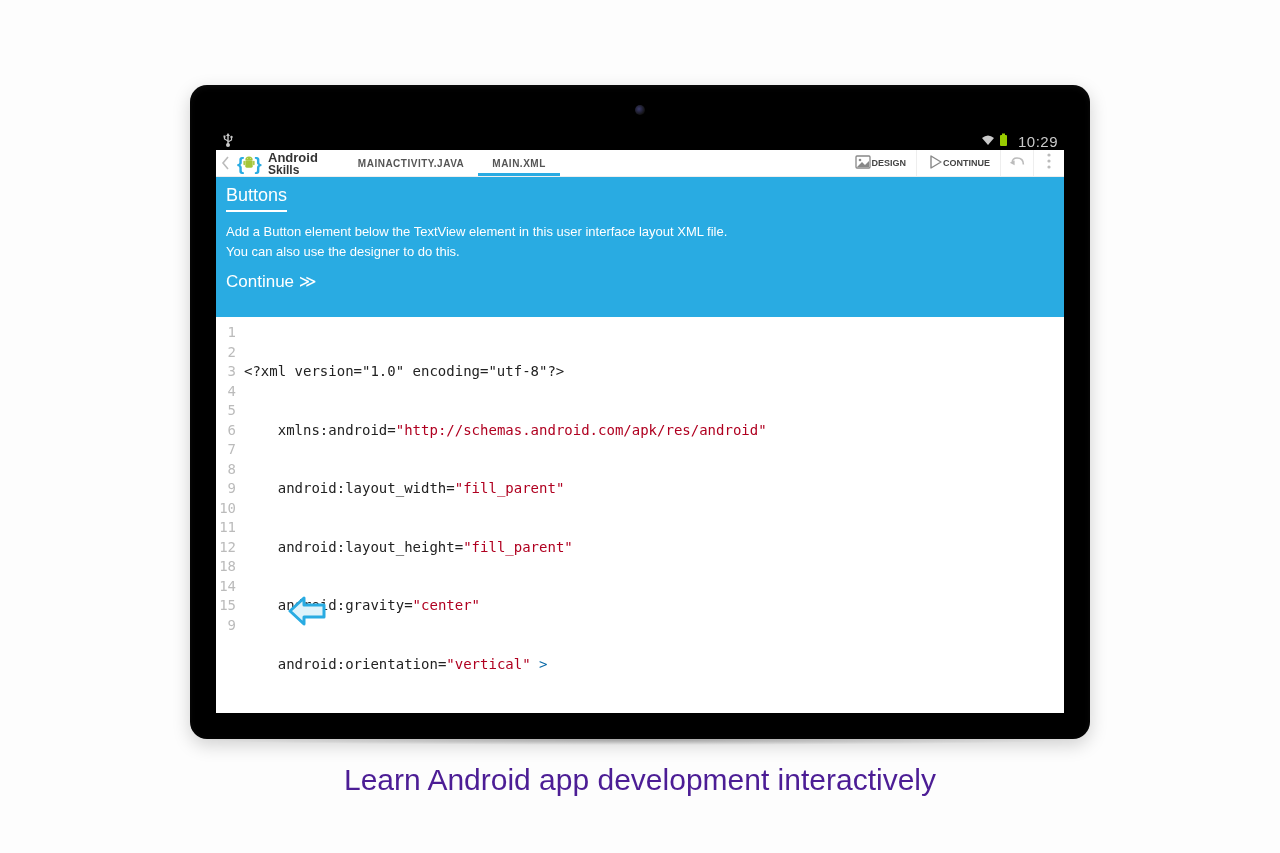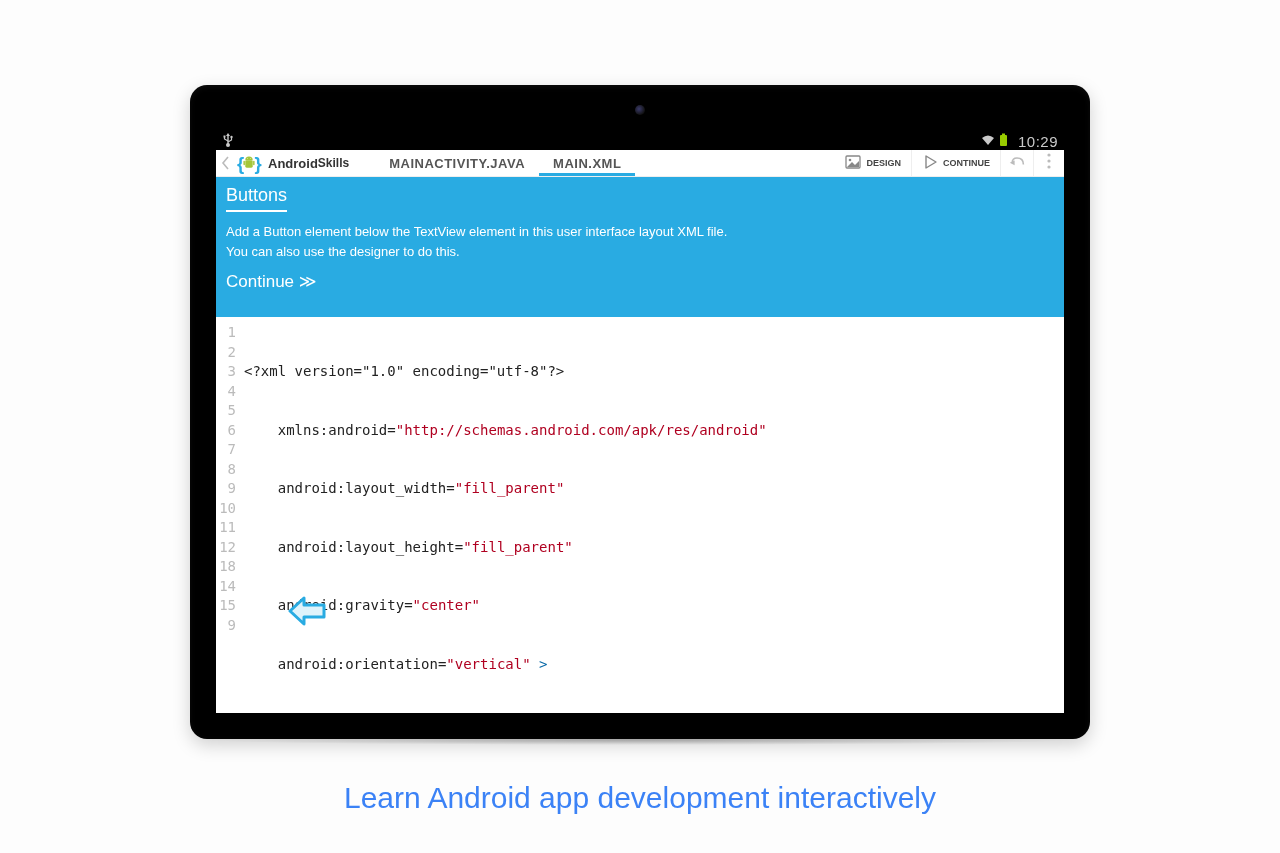--- a/index.html
+++ b/index.html
@@ -66,40 +66,40 @@
   }
   .back-chevron {
     width: 10px; height: 18px;
     color: #999;
     display: flex; align-items: center; justify-content: center;
   }
   .app-logo {
     width: 26px; height: 26px;
     display: flex; align-items: center; justify-content: center;
   }
-  .app-title-text { display:flex; flex-direction:row; line-height:1; }
+  .app-title-text { display:flex; flex-direction:column; line-height:1; }
   .app-title-text .line1 { font-size: 13px; font-weight: 700; color:#333; }
   .app-title-text .line2 { font-size: 12px; font-weight: 700; color:#333; }
 
   .tabs { display:flex; align-items:stretch; margin-left: 18px; }
   .tab {
     padding: 0 14px;
     display:flex; align-items:center;
-    font-size: 13px; font-weight:700; color:#555;
+    font-size: 10px; font-weight:700; color:#555;
     letter-spacing: 0.5px;
     position: relative;
     cursor: pointer;
   }
   .tab.active::after {
     content:""; position:absolute; left:0; right:0; bottom:0; height:3px; background:#29abe2;
   }
 
   .actionbar .spacer { flex:1; }
   .action-btn {
-    display:flex; align-items:center; gap:5px;
+    display:flex; align-items:center; 
     padding: 0 10px;
     font-size: 9px; font-weight:700; color:#444;
     cursor:pointer;
   }
   .action-btn svg { width:16px; height:16px; }
   .divider { width:1px; background:#eee; }
   .overflow-dots {
     width: 30px; display:flex; align-items:center; justify-content:center; cursor:pointer;
   }
 
@@ -152,23 +152,23 @@
   .t-attr { color: #222; }
   .t-str  { color: #b00020; }
   .cursor-arrow {
     position: absolute;
     left: 72px;
     top: 279px;
     pointer-events: none;
   }
 
   .caption {
-    margin-top: 36px;
+    margin-top: 18px;
     font-size: 30px;
-    color: #3b82f6;
+    color: #4c1d95;
     text-align: center;
     font-family: Verdana, Arial, sans-serif;
   }
   .tablet-shadow {
     width: 880px; height: 10px;
     margin-top: -4px;
     background: radial-gradient(ellipse at center, rgba(0,0,0,0.25), rgba(0,0,0,0) 70%);
   }
 </style>
 </head>

